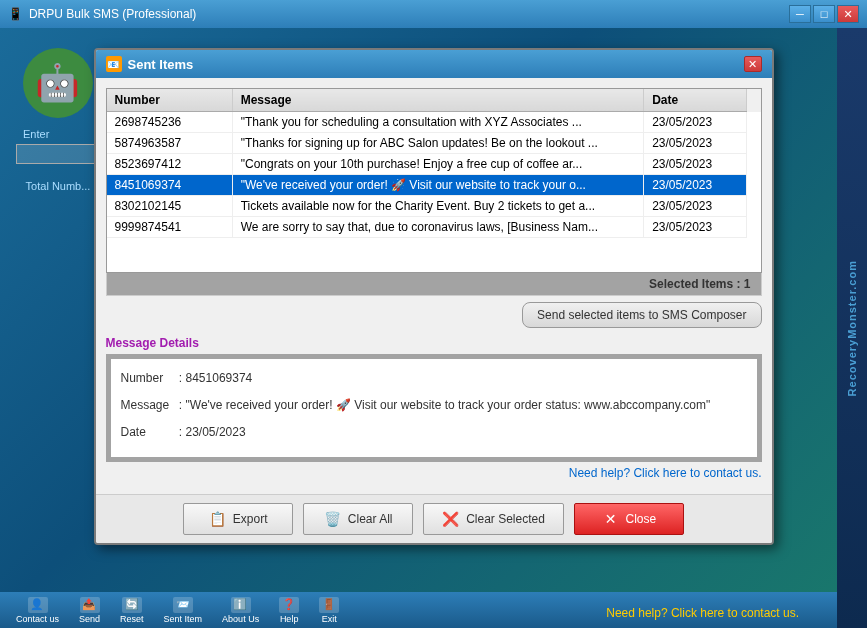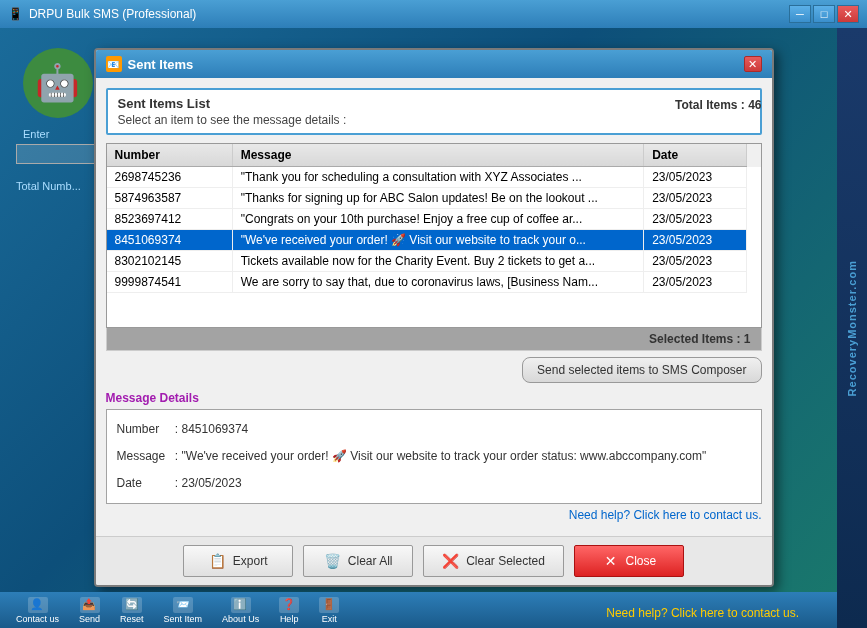--- a/index.html
+++ b/index.html
@@ -224,24 +224,24 @@
     }
 
     
     .message-details-label {
       font-size: 12px;
       font-weight: bold;
       color: #a21caf;
       margin-bottom: 4px;
     }
     .message-details-box {
-      border: 1px solid #a3a3a3;
+      border: 5px solid #a3a3a3;
       background: white;
       padding: 10px;
-      height: 95px;
+      height: 108px;
       overflow-y: auto;
       font-size: 12px;
       color: #333;
       line-height: 1.6;
       position: relative;
     }
     .message-detail-line { margin-bottom: 4px; }
 
     
     .help-link {
@@ -358,43 +358,36 @@
 </div>
 
 <div class="app-body">
 
   <div class="left-content">
     <div class="android-logo">
       <span style="font-size:36px;">🤖</span>
     </div>
     <div style="margin-top:10px; font-size:11px; color:#aaddff;padding-left:7px;">Enter</div>
     <div style="width:80px; height:20px; background:rgba(255,255,255,0.15); border:1px solid #aaa; margin-top:4px;"></div>
-    <div style="margin-top:16px; font-size:11px; color:#aaddff;">Total Numb...</div>
+    <div style="margin-top:16px; font-size:11px; color:#aaddff;text-align:center;">Total Numb...</div>
   </div>
 
   <div class="dialog-overlay">
     <div class="dialog">
 
       <div class="dialog-title-bar">
         <div class="dialog-title-left">
           <div class="dialog-icon">📧</div>
           <span>Sent Items</span>
         </div>
         <button class="dialog-close">✕</button>
       </div>
 
       <div class="dialog-body">
 
-        <div style="position:relative; margin-bottom:8px;">
-          <div class="sent-items-header">
-            <div class="sent-items-title">Sent Items List</div>
-            <div class="sent-items-subtitle">Select an item to see the message details :</div>
-          </div>
-          <div style="position:absolute; right:0; top:10px; font-size:12px; font-weight:bold; color:#333;">Total Items : 46</div>
-        </div>
 
         <div class="table-container">
           <div class="table-scroll">
             <table>
               <thead>
                 <tr>
                   <th style="min-width:110px;">Number</th>
                   <th style="min-width:360px;">Message</th>
                   <th style="min-width:90px;">Date</th>
                   <th style="width:14px; background:#f0f0f0; border:none; padding:0;"></th>

